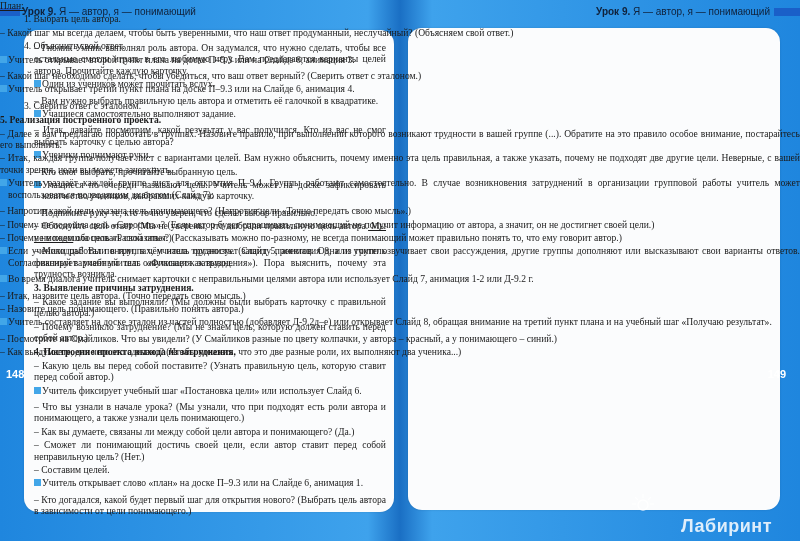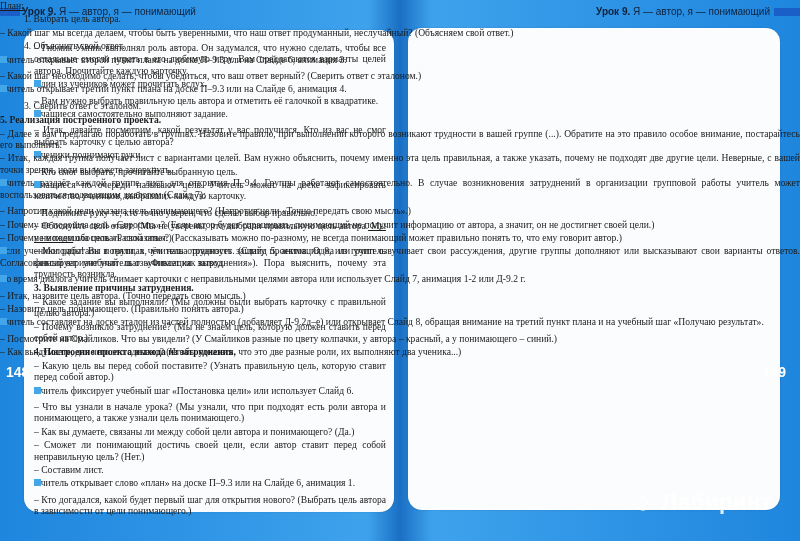--- a/index.html
+++ b/index.html
@@ -37,37 +37,37 @@
   }
   .left .card { left: 24px; top: 30px; width: 370px; height: 482px; }
   .right .card { left: 8px; top: 28px; width: 372px; height: 482px; }
 
   .content {
     position: absolute; font-size: 9.6px; line-height: 11.4px; color: #1b1b1b;
   }
   .left .content { left: 34px; top: 42px; width: 352px; }
   .p { margin: 0 0 2px 0; text-align: justify; }
   .p.gap { margin-bottom: 5px; }
-  .p.b { padding-left: 0; position: relative; }
+  .p.b { padding-left: 8px; position: relative; }
   .p.b::before {
     content: ""; position: absolute; left: 0; top: 2px; width: 7px; height: 7px; background: #42a6e8;
   }
   .p.ind { padding-left: 24px; }
   .h { font-weight: bold; margin: 3px 0 2px 0; }
   .u { text-decoration: underline; }
   .pagenum {
     position: absolute; bottom: 7px; font-family: "Liberation Sans", sans-serif;
-    font-weight: bold; font-size: 14px; color: #ffffff;
+    font-weight: bold; font-size: 11px; color: #ffffff;
   }
   .left .pagenum { left: 6px; }
   .right .pagenum { right: 14px; }
   .wm {
-    position: absolute; right: 28px; bottom: 26px;
+    position: absolute; right: 28px; bottom: 4px;
     font-family: Liberation Sans, sans-serif; font-weight: bold;
-    font-size: 22px; color: rgba(255,255,255,0.85); letter-spacing: 0.5px;
+    font-size: 18px; color: rgba(255,255,255,0.85); letter-spacing: 0.5px;
   }
   .wm-icon { position: absolute; right: 146px; bottom: 30px; width: 22px; height: 18px; }
 </style>
 </head>
 <body>
 
 <div class="spread"></div>
 
 <div class="page left">
   <div class="hdr-bar"></div>
@@ -90,21 +90,21 @@
       <div class="p">– Молодцы! Вы поняли, в чём наша трудность. (Слайд 5, анимация 8, или учитель фиксирует учебный шаг «Фиксация затруднения»). Пора выяснить, почему эта трудность возникла.</div>
       <div class="h">3. Выявление причины затруднения.</div>
       <div class="p">– Какое задание вы выполняли? (Мы должны были выбрать карточку с правильной целью автора.)</div>
       <div class="p">– Почему возникло затруднение? (Мы не знаем цель, которую должен ставить перед собой автор.)</div>
       <div class="h">4. Построение проекта выхода из затруднения.</div>
       <div class="p">– Какую цель вы перед собой поставите? (Узнать правильную цель, которую ставит перед собой автор.)</div>
       <div class="p b gap">Учитель фиксирует учебный шаг «Постановка цели» или использует Слайд 6.</div>
       <div class="p">– Что вы узнали в начале урока? (Мы узнали, что при подходят есть роли автора и понимающего, а также узнали цель понимающего.)</div>
       <div class="p">– Как вы думаете, связаны ли между собой цели автора и понимающего? (Да.)</div>
       <div class="p">– Сможет ли понимающий достичь своей цели, если автор ставит перед собой неправильную цель? (Нет.)</div>
-      <div class="p">– Составим лист.</div>
+      <div class="p">– Составим целей.</div>
       <div class="p b gap">Учитель открывает слово «план» на доске П–9.3 или на Слайде 6, анимация 1.</div>
       <div class="p">– Кто догадался, какой будет первый шаг для открытия нового? (Выбрать цель автора в зависимости от цели понимающего.)</div>
     </div>
   <div class="pagenum">148</div>
 </div>
 
 <div class="page right">
   <div class="hdr-bar"></div>
   <div class="header">
     <b>Урок 9.</b>

